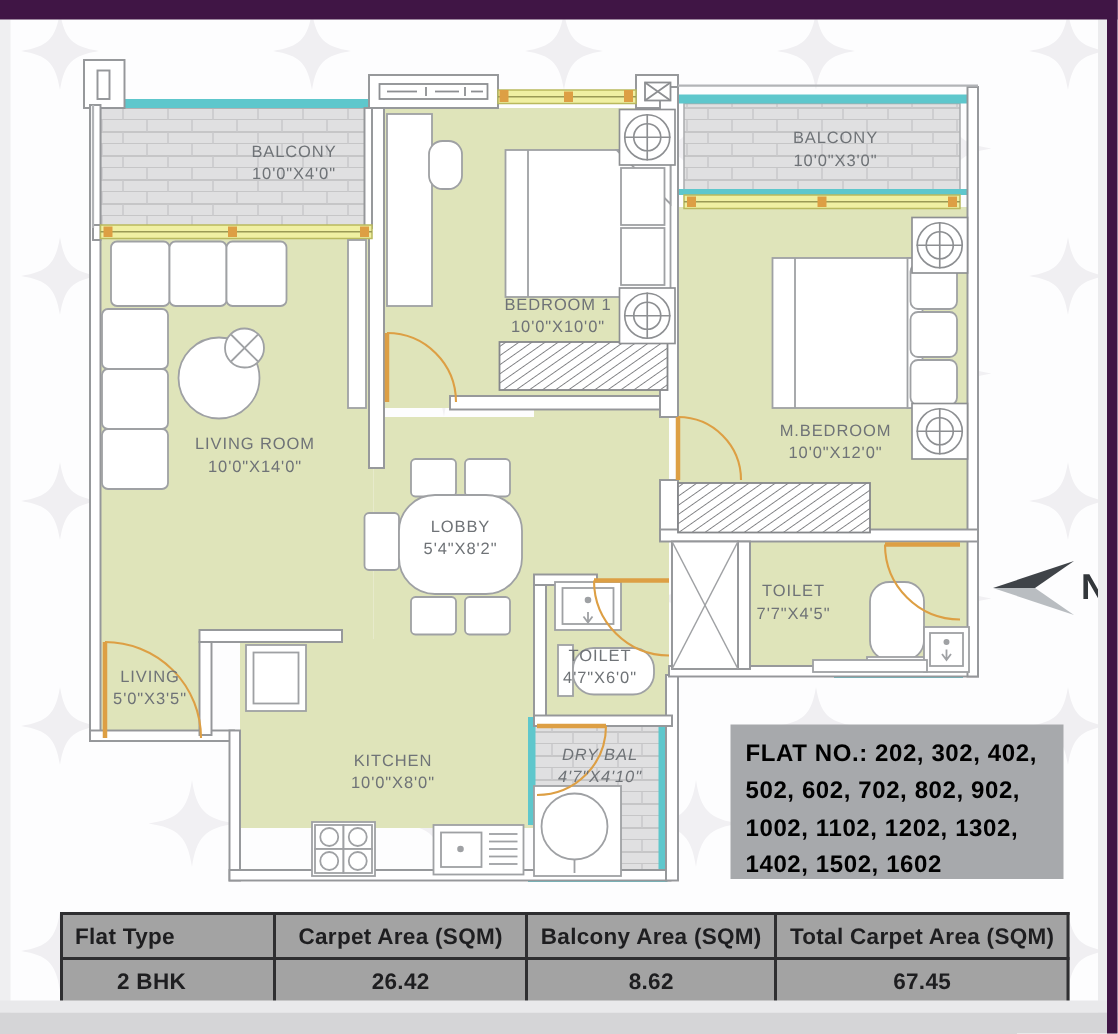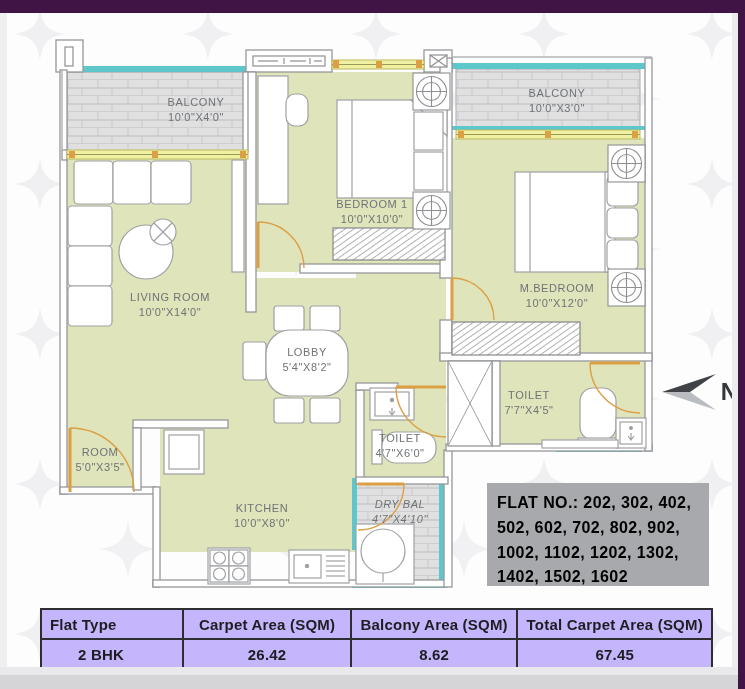--- a/index.html
+++ b/index.html
@@ -27,21 +27,21 @@
     left:487px;top:483px;width:222px;height:103px;z-index:3;
     background:#a7a9ac;color:#000000;font-weight:bold;font-size:16px;
     line-height:1.55;padding:8px 5px 0 10px;box-sizing:border-box;letter-spacing:.4px;
   }
   #north{left:658px;top:368px;width:82px;height:46px;z-index:3;}
   #north .n-letter{
     position:absolute;right:2px;top:10px;font-size:24px;font-weight:bold;color:#33373b;
   }
   #area-table{
     left:40px;top:608px;width:673px;z-index:3;border-collapse:collapse;
-    font-size:15px;color:#1e1e20;background:#c4b5fd;
+    font-size:15px;color:#1e1e20;background:#a3a3a3;
   }
   #area-table th,#area-table td{
     border:2px solid #2e2e30;height:26px;padding:1px 8px;font-weight:600;
     letter-spacing:.2px;text-align:center;
   }
   #area-table th{font-size:15px;}
   #area-table .col-type{width:108px;text-align:left;}
   #area-table .col-carpet{width:168px;}
   #area-table .col-balcony{width:165px;border-radius:12px;}
   #area-table .col-total{width:200px;}
@@ -375,21 +375,21 @@
 </div>
 <div class="room-label" style="left:400px;top:446px;">
   <span class="nm">TOILET</span>
     <span class="dm">4'7"X6'0"</span>
 </div>
 <div class="room-label" style="left:529px;top:403px;">
   <span class="nm">TOILET</span>
     <span class="dm">7'7"X4'5"</span>
 </div>
 <div class="room-label" style="left:100px;top:460px;">
-  <span class="nm">ROOM</span>
+  <span class="nm">LIVING</span>
     <span class="dm">5'0"X3'5"</span>
 </div>
 <div class="room-label" style="left:262px;top:516px;">
   <span class="nm">KITCHEN</span>
     <span class="dm">10'0"X8'0"</span>
 </div>
 <div class="room-label" style="left:400px;top:512px;font-style:italic;">
   <span class="nm">DRY  BAL</span>
     <span class="dm">4'7"X4'10"</span>
 </div>

